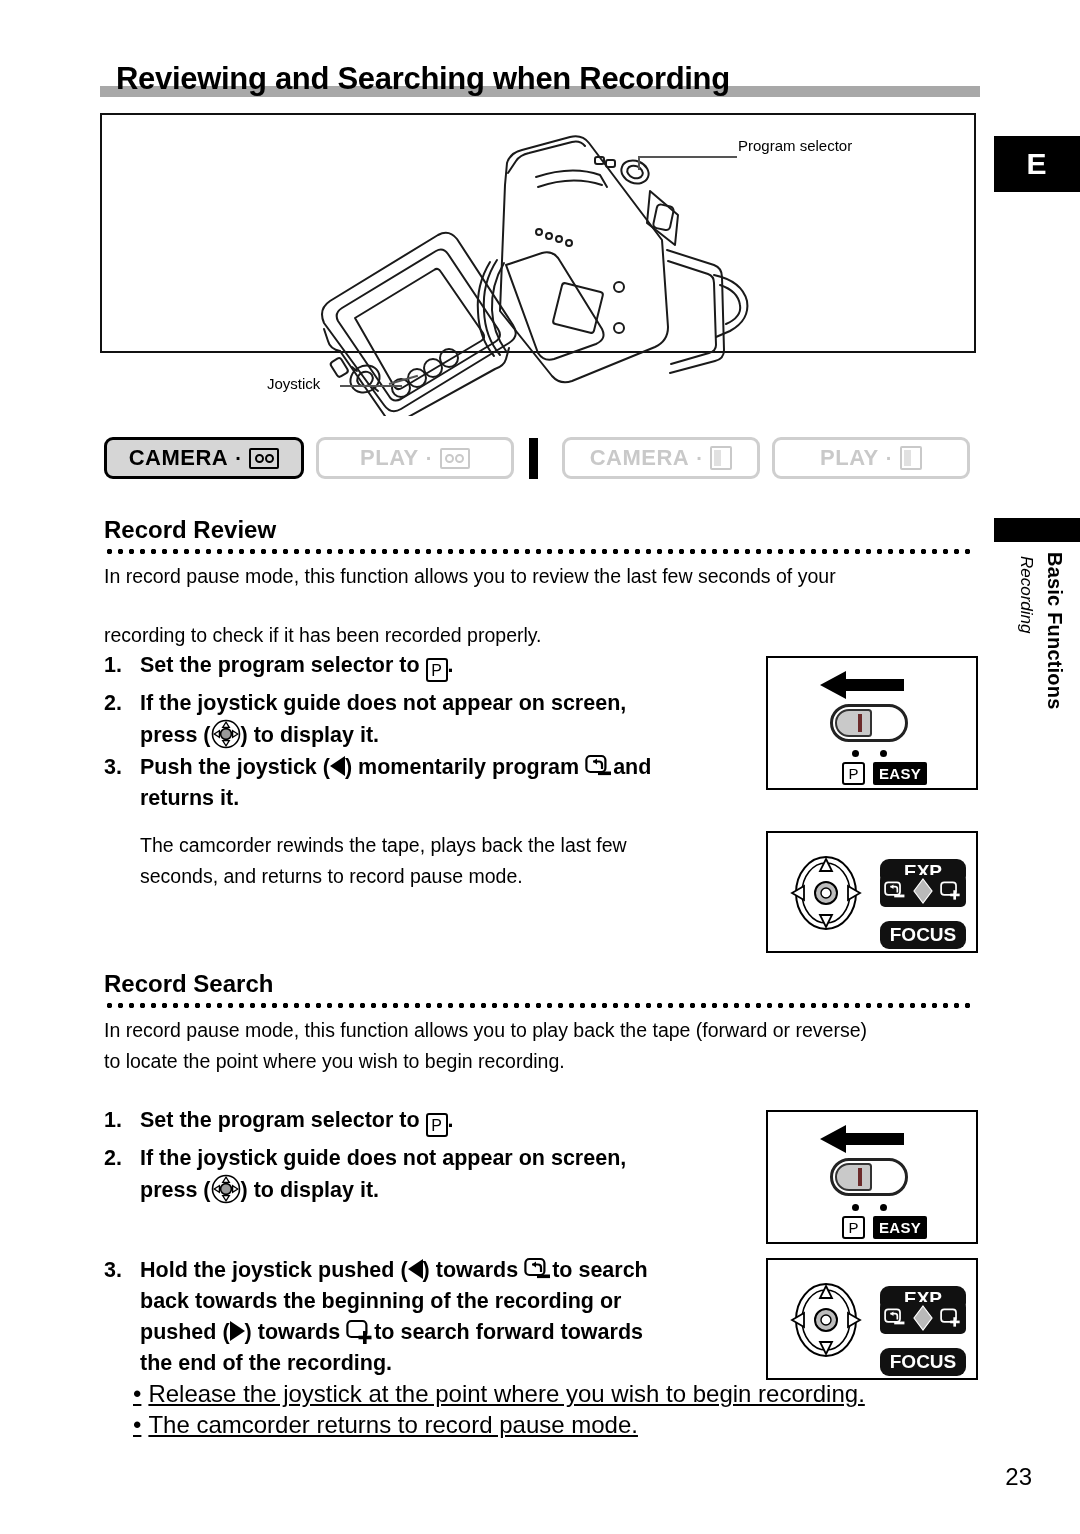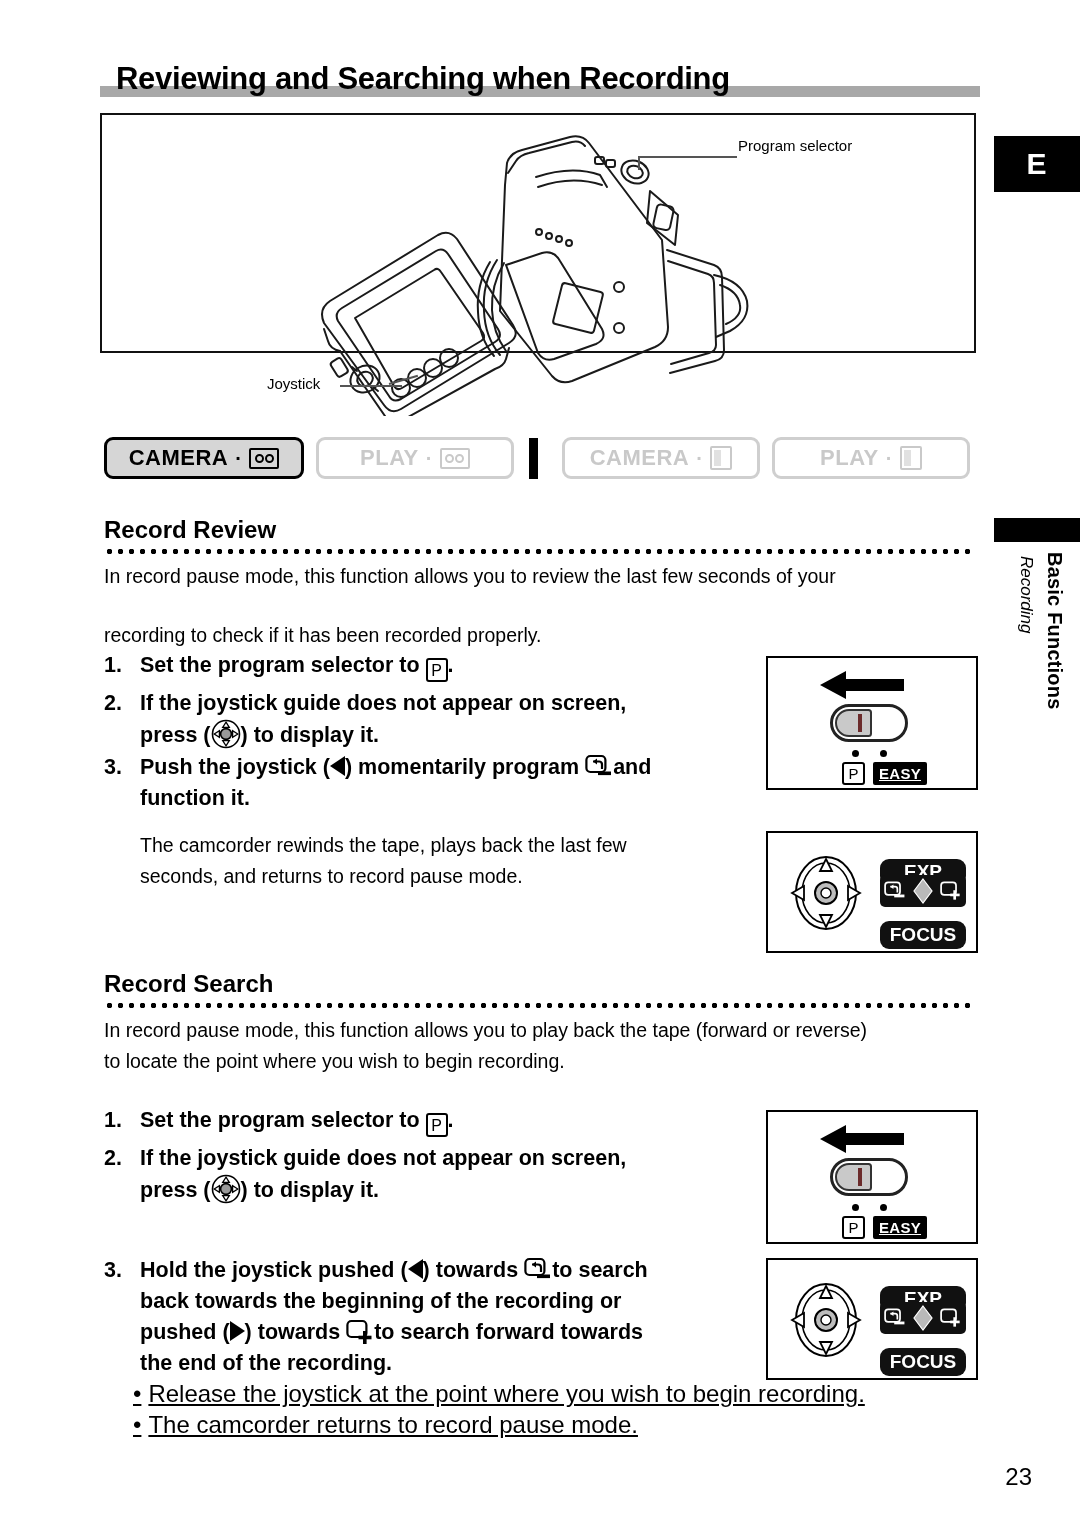--- a/index.html
+++ b/index.html
@@ -85,21 +85,21 @@
   
   .sel-arrow{position:absolute;}
   .sel-switch{position:absolute;border:3px solid #222;border-radius:26px;background:#fff;box-sizing:border-box;}
   .sel-knob{position:absolute;left:2px;top:2px;bottom:2px;width:52%;background:#c9c9c9;
     border:2px solid #333;border-radius:24px 6px 6px 24px;box-sizing:border-box;}
   .sel-knob::after{content:"";position:absolute;right:8px;top:3px;bottom:3px;width:4px;background:#6b2b2b;}
   .sel-dot{position:absolute;width:7px;height:7px;border-radius:50%;background:#000;}
   .sel-p{position:absolute;border:2px solid #000;border-radius:3px;text-align:center;
     font-size:15px;line-height:19px;box-sizing:border-box;}
   .sel-easy{position:absolute;background:#000;color:#fff;font-size:15px;font-weight:bold;
-    text-align:center;border-radius:2px;letter-spacing:.3px;text-decoration:underline;}
+    text-align:center;border-radius:2px;letter-spacing:.3px;}
 
   
   .jg-pad{position:absolute;}
   .jg-band{position:absolute;background:#111;border-radius:9px;color:#fff;
     font-weight:bold;text-align:center;margin-top:12px;}
   .jg-mid{position:absolute;background:#111;border-radius:5px;display:flex;
     align-items:center;justify-content:space-between;}
 
   
   #e-badge{position:absolute;right:0;top:136px;width:86px;height:56px;background:#000;
@@ -264,21 +264,21 @@
   <span class="txt">
     <span>Push the joystick (</span><span class="gl-tri left"></span><span>) momentarily program</span>
     <span class="gl gl-srch">
       <svg width="28" height="26" viewBox="0 0 28 26">
         <rect x="1.4" y="2" width="19" height="16" rx="4" fill="none" stroke="#000" stroke-width="2.2"></rect>
         <path d="M8 7.5 h6 a3 3 0 0 1 3 3 v4.5" fill="none" stroke="#000" stroke-width="2.2"></path>
         <polygon points="8,7.5 12,4.6 12,10.4" fill="#000"></polygon>
         <rect x="13" y="17.5" width="13" height="3.6" fill="#000"></rect>
       </svg>
     </span><span>and</span><br>
-    <span>function it.</span>
+    <span>returns it.</span>
   </span>
 </div>
 
 <div class="sub-par" style="left:140px;top:830px;">The camcorder rewinds the tape, plays back the last few</div>
 <div class="sub-par" style="left:140px;top:861px;">seconds, and returns to record pause mode.</div>
 
 <div class="side-box" style="left:766px;top:656px;width:212px;height:134px;">
   <svg class="sel-arrow" width="86" height="30" viewBox="0 0 86 30" style="left:52px;top:12px;">
     <polygon points="0,15 26,1 26,9 84,9 84,21 26,21 26,29" fill="#000"></polygon>
   </svg>

